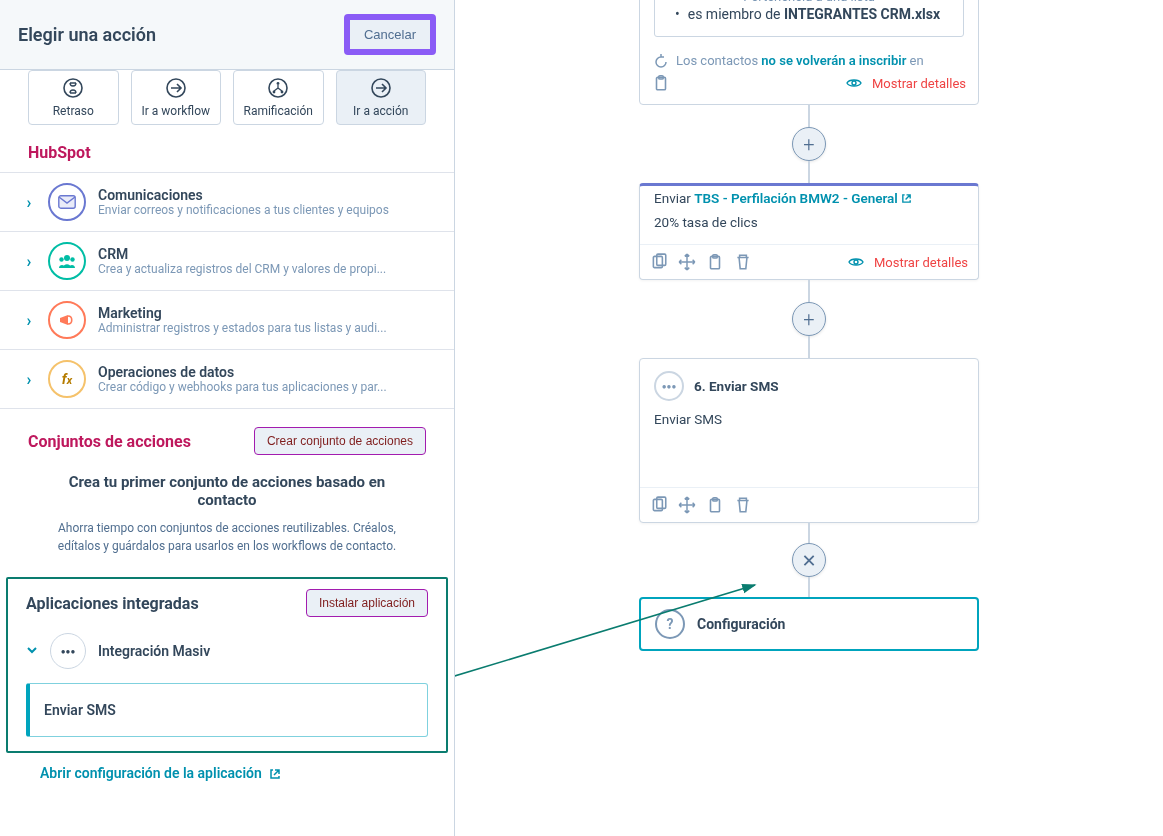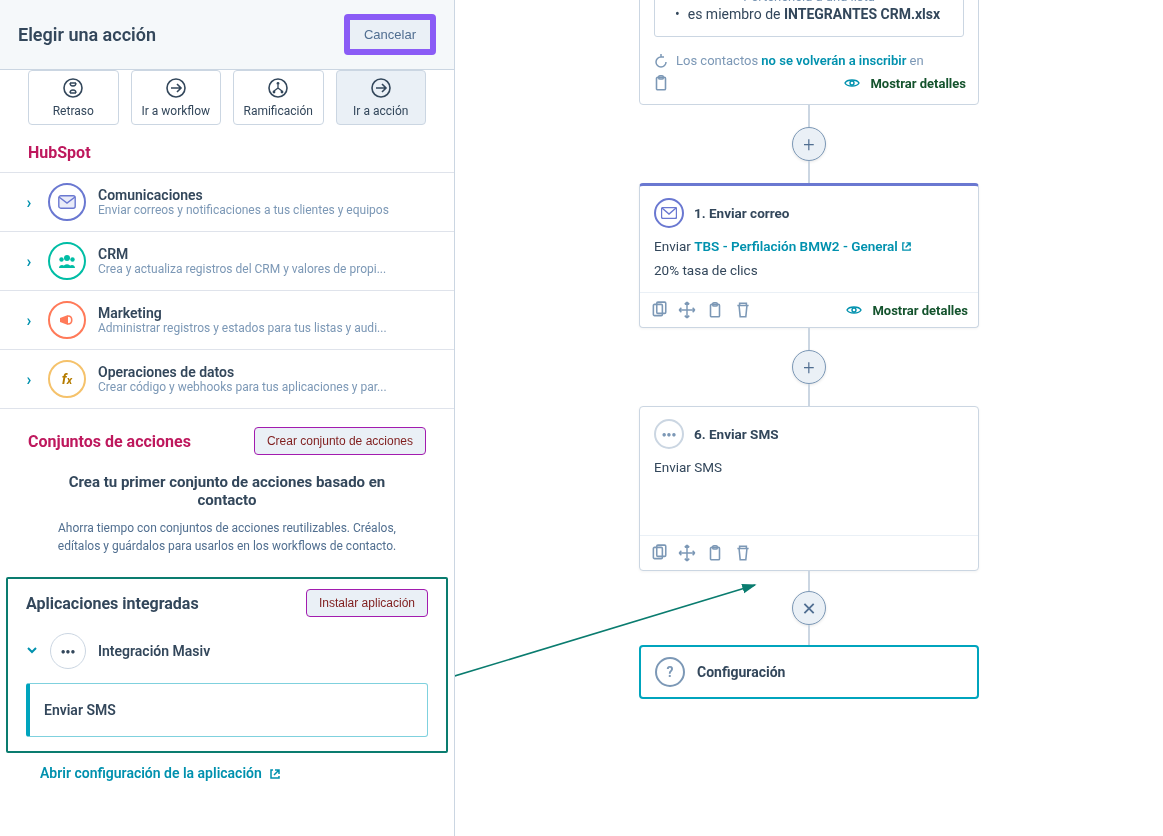--- a/index.html
+++ b/index.html
@@ -61,21 +61,21 @@
 .wf-card.accent { border-top: 3px solid #6a78d1; }
 .wf-card-head { display:flex; align-items:center; gap:10px; padding: 12px 14px 6px; }
 .wf-card-title { font-weight: 700; font-size: 13.5px; }
 .wf-circle-icon { width: 30px; height: 30px; border: 2px solid #6a78d1; border-radius: 50%; display:flex; align-items:center; justify-content:center; color:#6a78d1; flex-shrink:0; }
 .wf-body { padding: 4px 14px 14px; font-size: 13.5px; }
 .wf-link { color: #0091ae; font-weight: 600; }
 .wf-sub { color:#33475b; margin-top:8px; }
 .wf-toolbar { border-top: 1px solid #eaf0f6; padding: 8px 10px; display:flex; align-items:center; justify-content:space-between; }
 .wf-toolbar-left { display:flex; gap:10px; }
 .tb-icon { width: 18px; height: 18px; color: #7c98b6; cursor:pointer; }
-.show-details { color: #14532d; font-weight:700; font-size:13px; display:flex; align-items:center; gap:10px; cursor:pointer; }
+.show-details { color: #ef4444; font-weight:400; font-size:13px; display:flex; align-items:center; gap:10px; cursor:pointer; }
 
 
 .enroll-card { background:#fff; border:1px solid #cbd6e2; border-radius: 4px; width:340px; margin:0 auto; padding-bottom:6px; }
 .enroll-inner { border:1px solid #cbd6e2; border-radius:3px; margin: -1px 14px 10px; padding: 0 16px 14px; }
 .enroll-topline { color:#7c98b6; font-size:13px; text-align:center; padding: 0 0 2px; white-space:nowrap; overflow:hidden; }
 .enroll-list { padding-left: 4px; font-size:14px; }
 .enroll-list .bullet { display:flex; gap:8px; }
 .enroll-note { font-size: 13px; color:#7c98b6; padding: 6px 14px 2px; display:flex; align-items:center; gap:8px; white-space:nowrap; overflow:hidden; }
 .enroll-note b { color:#0091ae; font-weight:600; }
 .enroll-foot { display:flex; align-items:center; justify-content:space-between; padding: 4px 12px 6px; }
@@ -263,29 +263,20 @@
             <span>Mostrar detalles</span>
           </div>
         </div>
       </div>
 
       <div class="v-line" style="height:22px"></div>
       <div class="plus-btn">+</div>
       <div class="v-line" style="height:22px"></div>
 
       <div class="wf-card accent">
-        <div class="wf-card-head">
-          <span class="wf-circle-icon">
-            <svg width="16" height="12" viewBox="0 0 16 12">
-                <rect x="0.5" y="0.5" width="15" height="11" rx="1.5" fill="none" stroke="#6a78d1" stroke-width="1.4"></rect>
-                <path d="M1 1 L8 7 L15 1" fill="none" stroke="#6a78d1" stroke-width="1.4"></path>
-              </svg>
-          </span>
-          <span class="wf-card-title">1. Enviar correo</span>
-        </div>
         <div class="wf-body">
           <span>Enviar </span><span class="wf-link"><span>TBS - Perfilación BMW2 - General</span> <svg style="vertical-align:-1px" width="11" height="11" viewBox="0 0 12 12">
                 <path d="M4 2 H2 V10 H10 V8 M6 2 H10 V6 M10 2 L5 7" fill="none" stroke="#0091ae" stroke-width="1.5"></path>
               </svg></span>
           <div class="wf-sub">20% tasa de clics</div>
         </div>
         <div class="wf-toolbar">
           <div class="wf-toolbar-left">
             <svg class="tb-icon" viewBox="0 0 16 16">
                 <rect x="3" y="3" width="8" height="10" rx="1" fill="none" stroke="#7c98b6" stroke-width="1.4"></rect>

